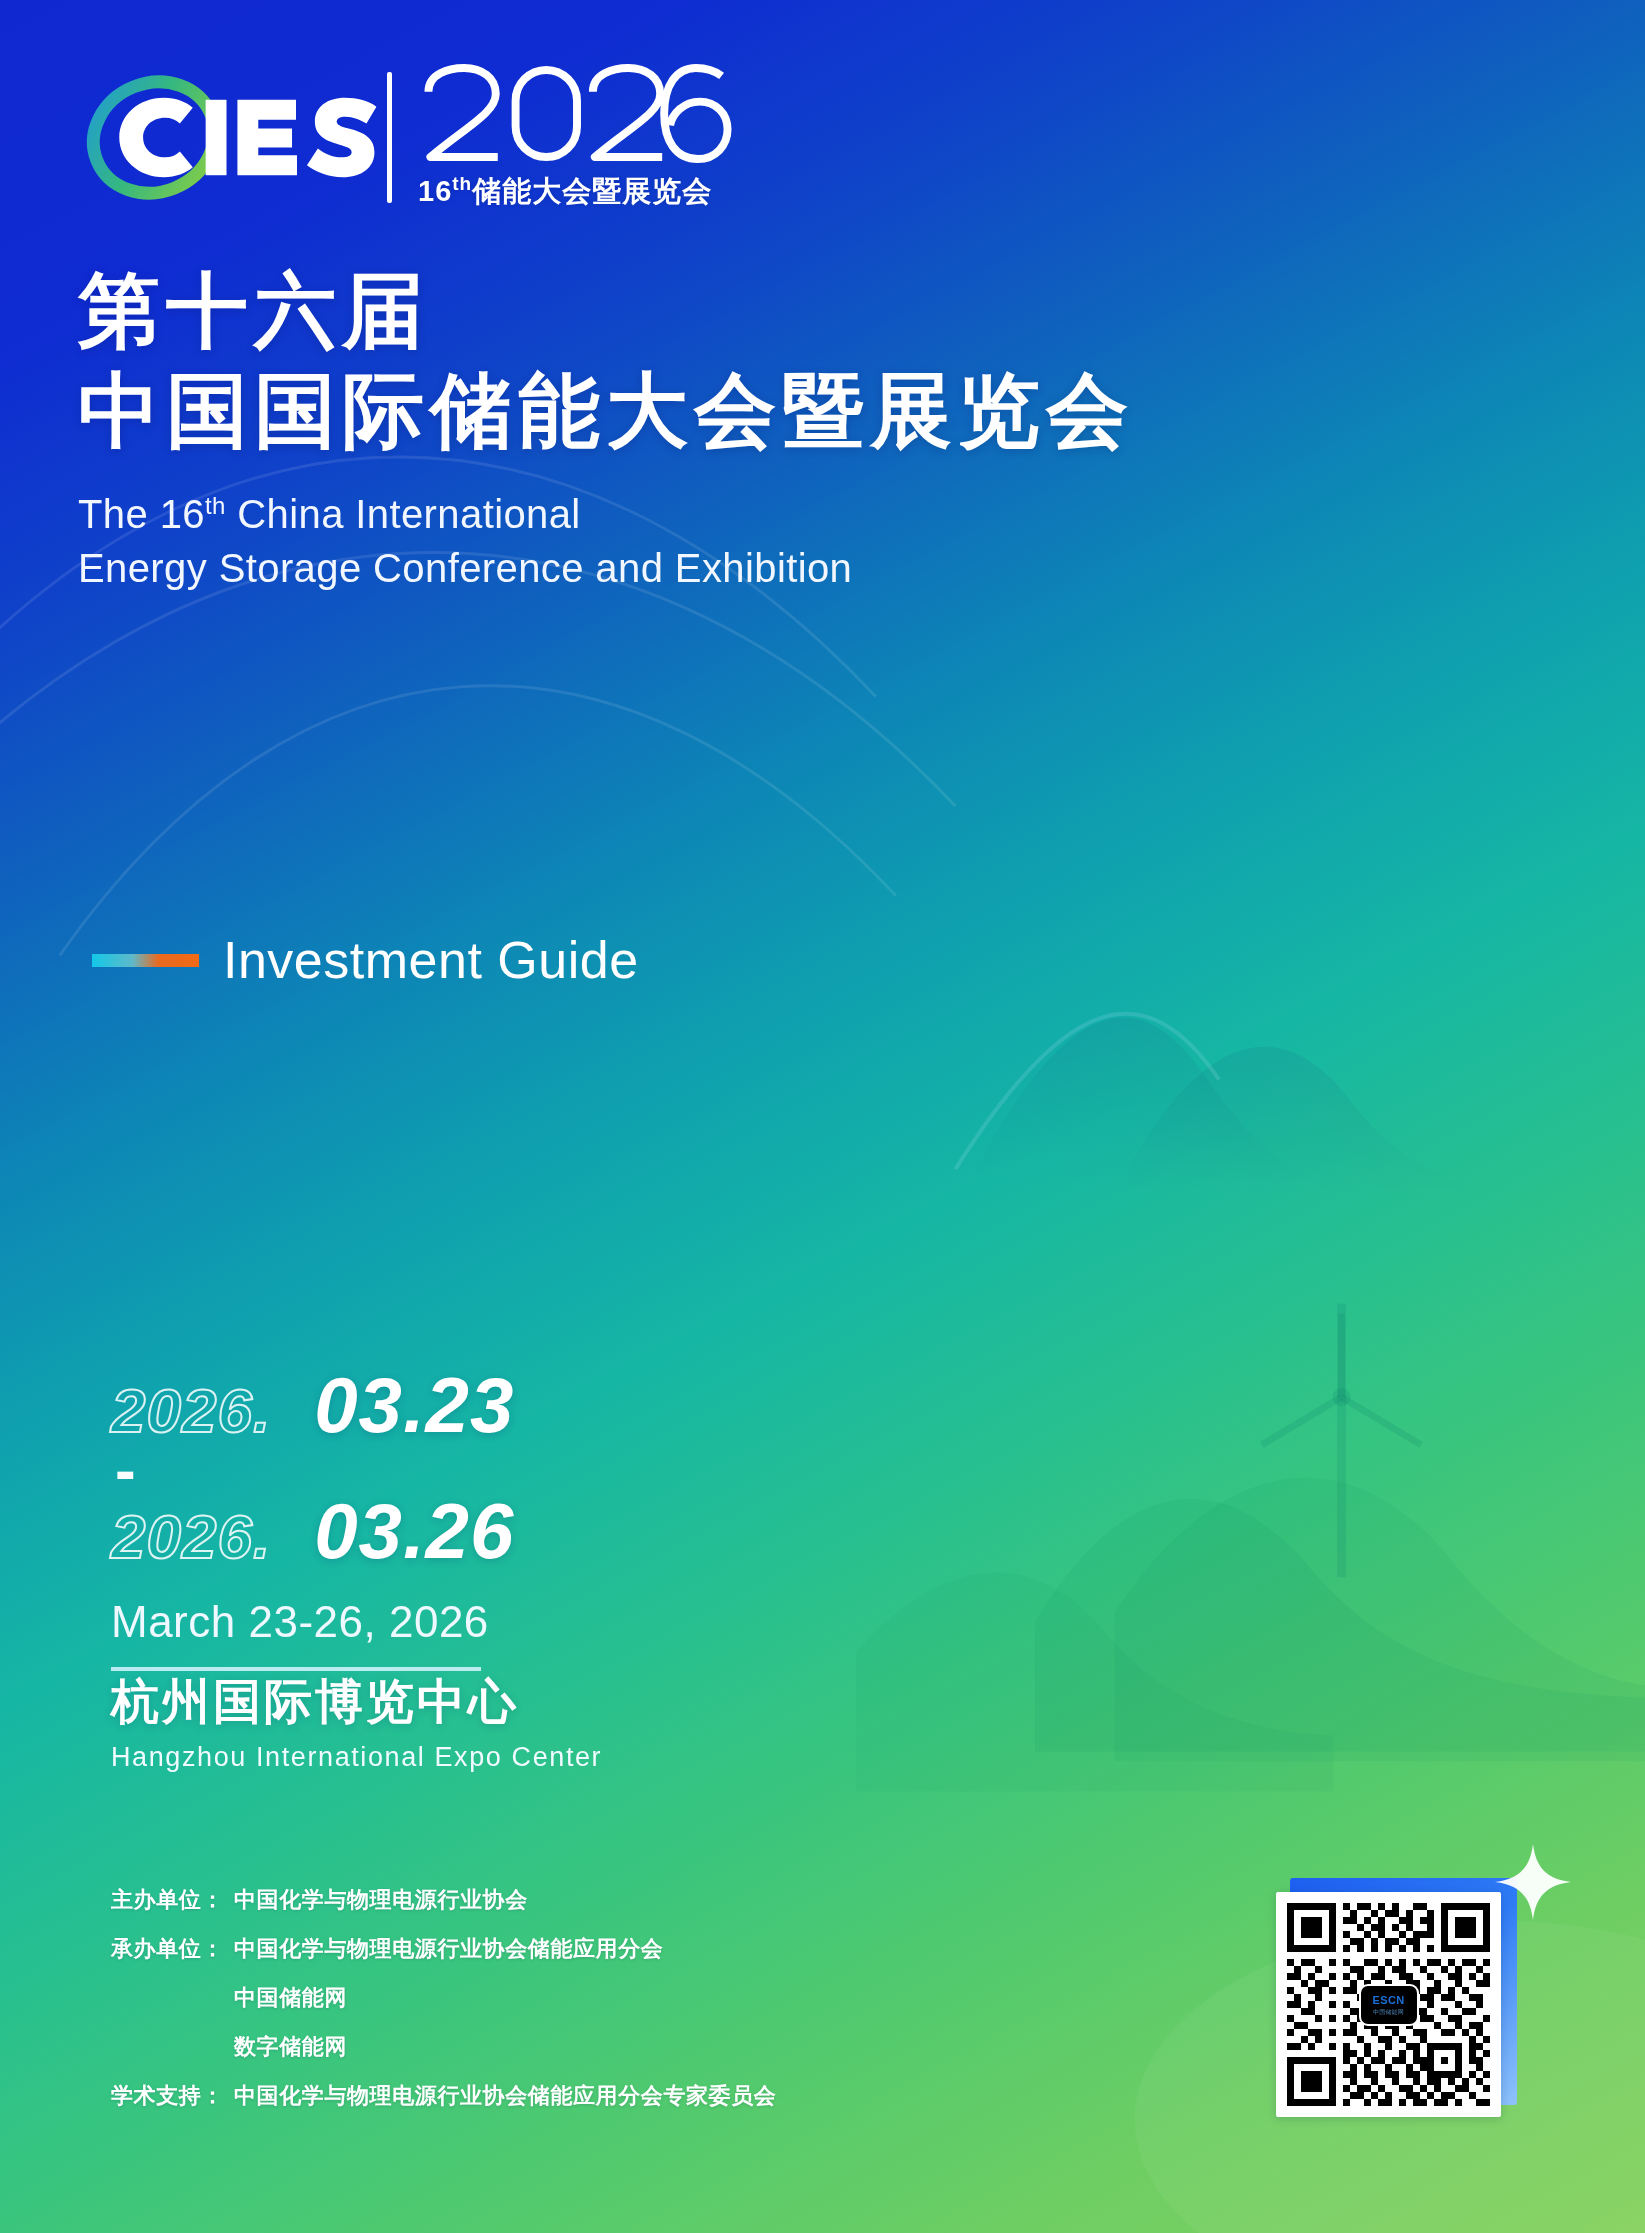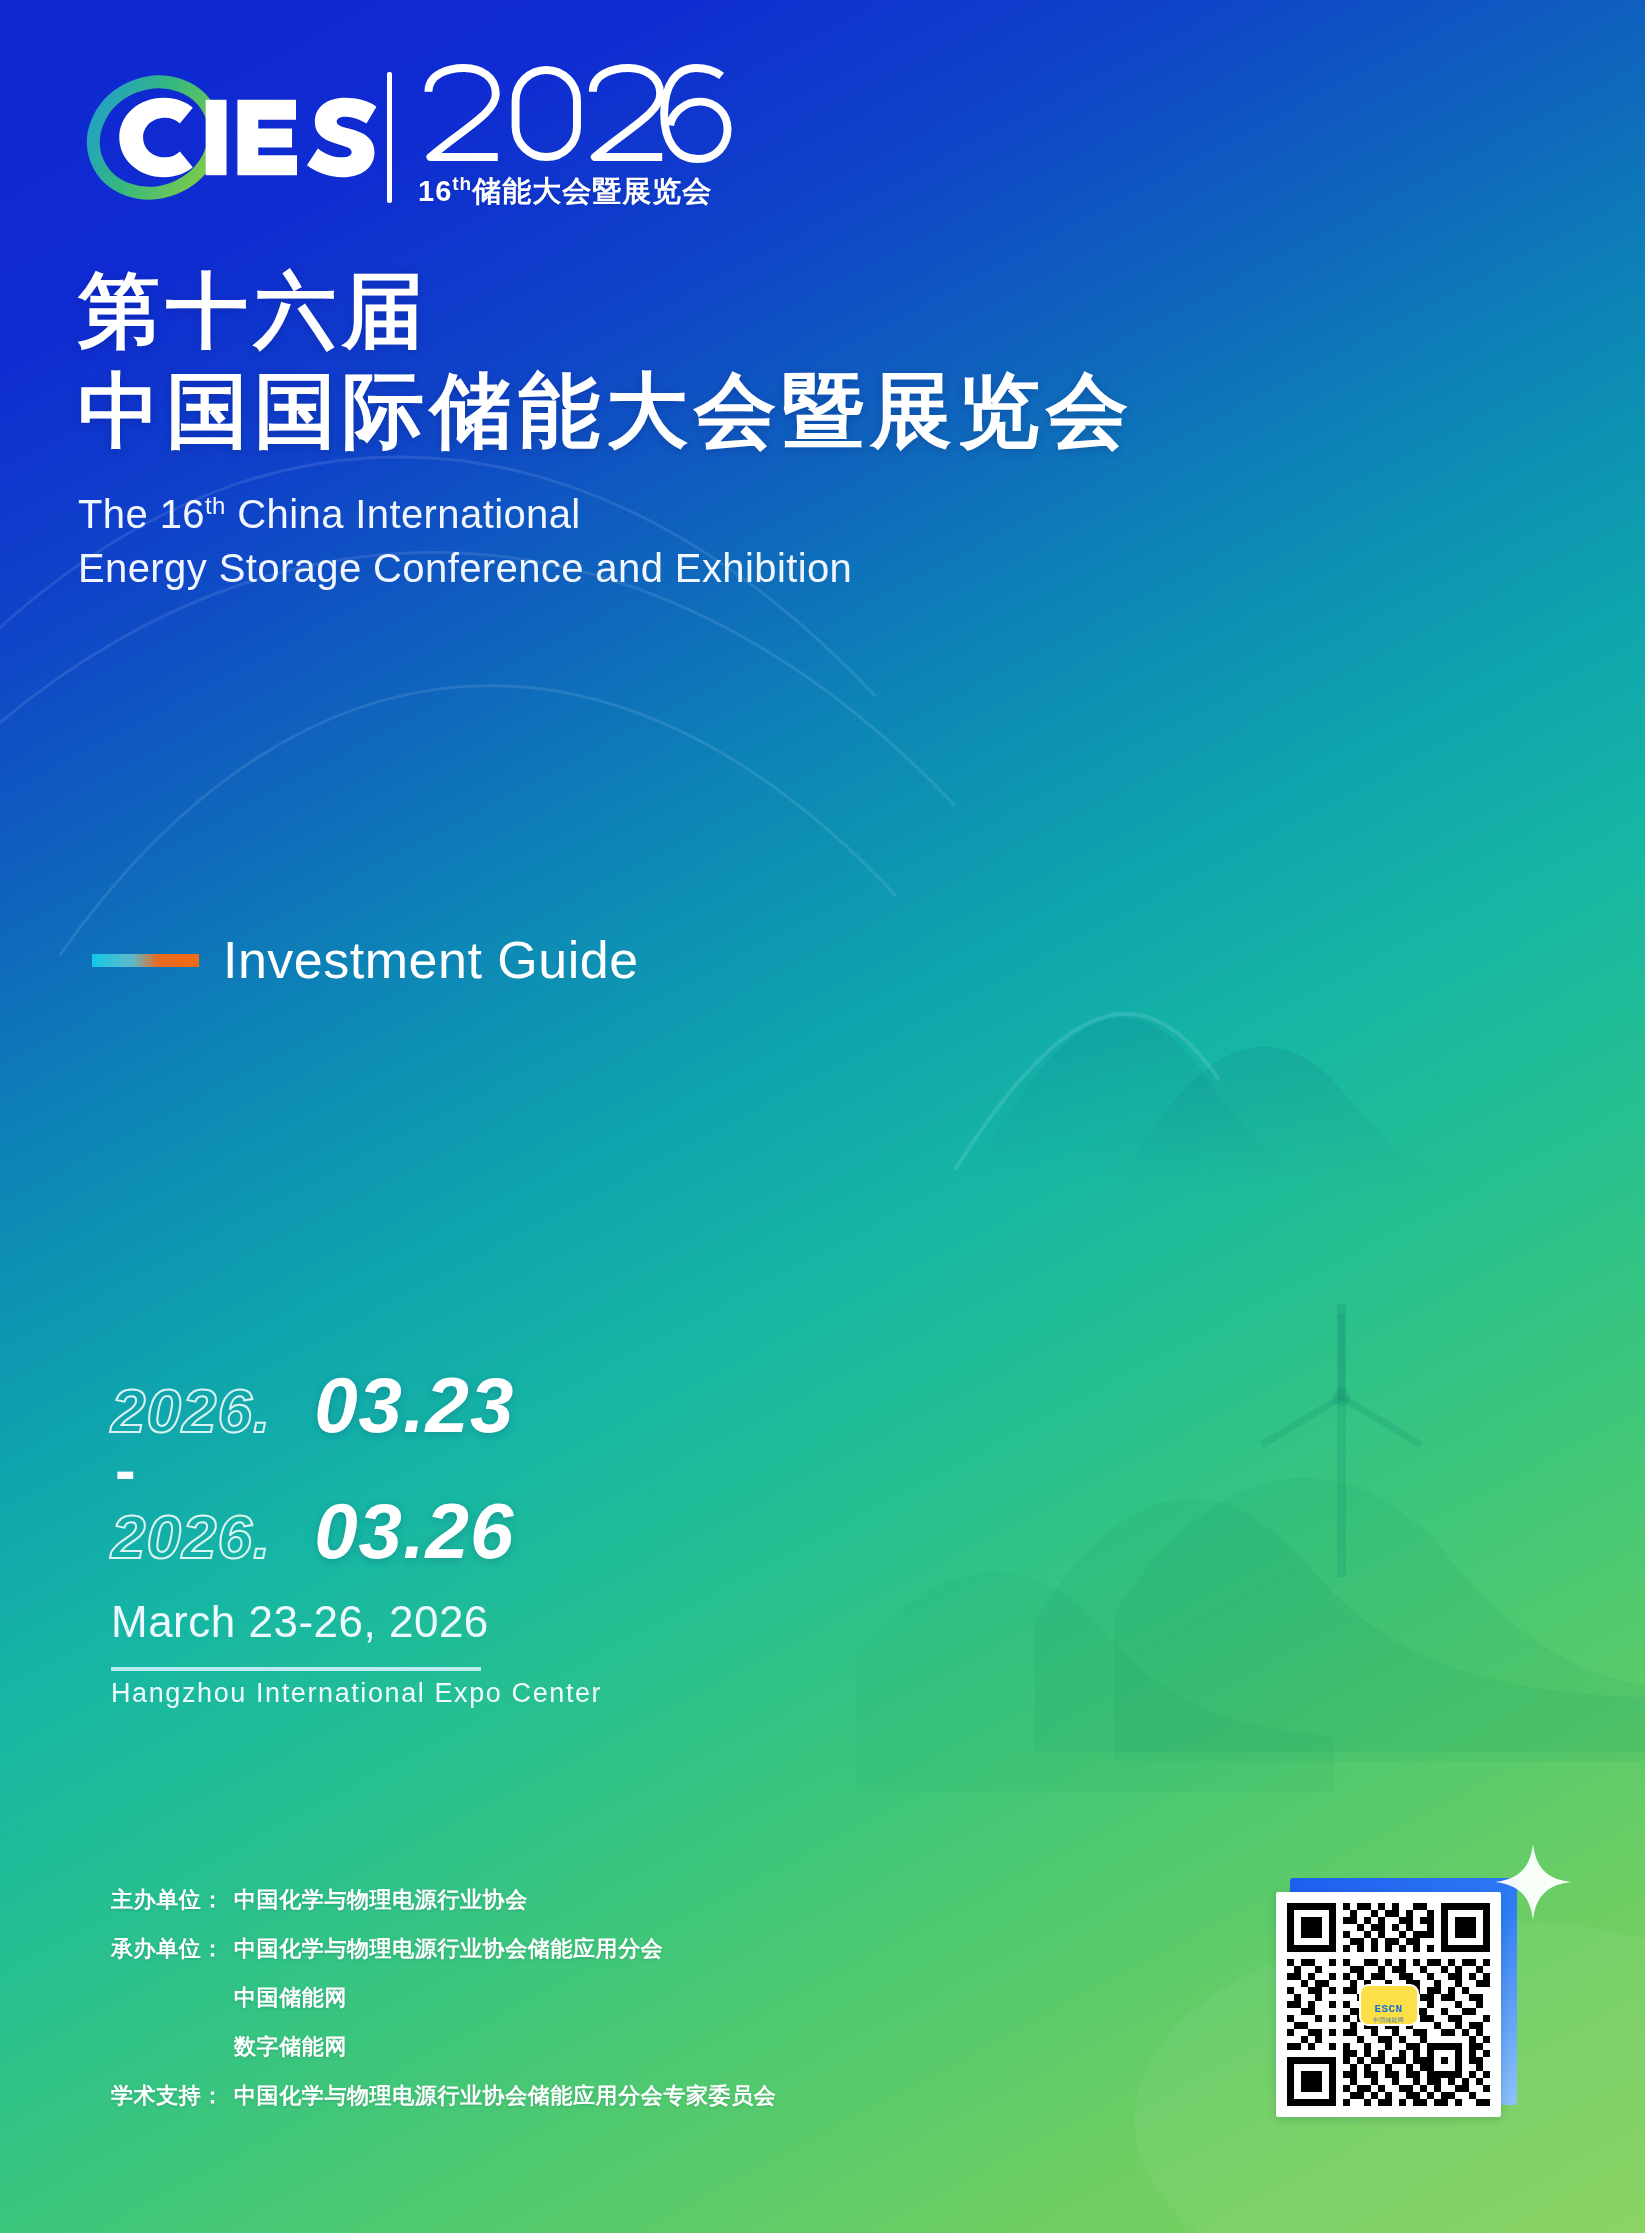--- a/index.html
+++ b/index.html
@@ -203,26 +203,25 @@
     padding:11px;
     border-radius:2px;
     box-shadow:0 2px 10px rgba(0,40,60,.18);
   }
   .qr-card svg { display:block; width:100%; height:100%; }
   .qr-logo {
     position:absolute;
     left:50%; top:50%;
     transform:translate(-50%,-50%);
     width:56px; height:38px;
-    background:#fde047;
+    background:#000000;
     border-radius:7px;
     display:flex; flex-direction:column;
-    align-items:center; justify-content:flex-end;
+    align-items:center; justify-content:center;
     box-shadow:0 0 0 2px #ffffff;
-    font-family:Liberation Mono, monospace;
   }
   .qr-logo-main {
     font-size:11px; font-weight:700; color:#1b6fd6;
     letter-spacing:0.4px; line-height:1;
   }
   .qr-logo-sub {
     font-size:6px; color:#4b7fae; letter-spacing:0.2px;
     line-height:1; margin-top:3px;
   }
   .sparkle { position:absolute; left:217px; top:-50px; width:80px; height:80px; }
@@ -346,20 +345,21 @@
     <div class="date-dash">-</div>
     <div class="date-line">
       <span class="date-year">2026.</span>
       <span class="date-md">03.26</span>
     </div>
     <div class="date-en">March 23-26, 2026</div>
     <div class="date-rule"></div>
   </div>
 
   <div class="venue">
+    <div class="venue-cn">杭州国际博览中心</div>
     <div class="venue-en">Hangzhou International Expo Center</div>
   </div>
 
   <div class="orgs">
     <div class="org-row">
       <span class="org-label">主办单位：</span>
       <span>中国化学与物理电源行业协会</span>
     </div>
     <div class="org-row">
       <span class="org-label">承办单位：</span>

